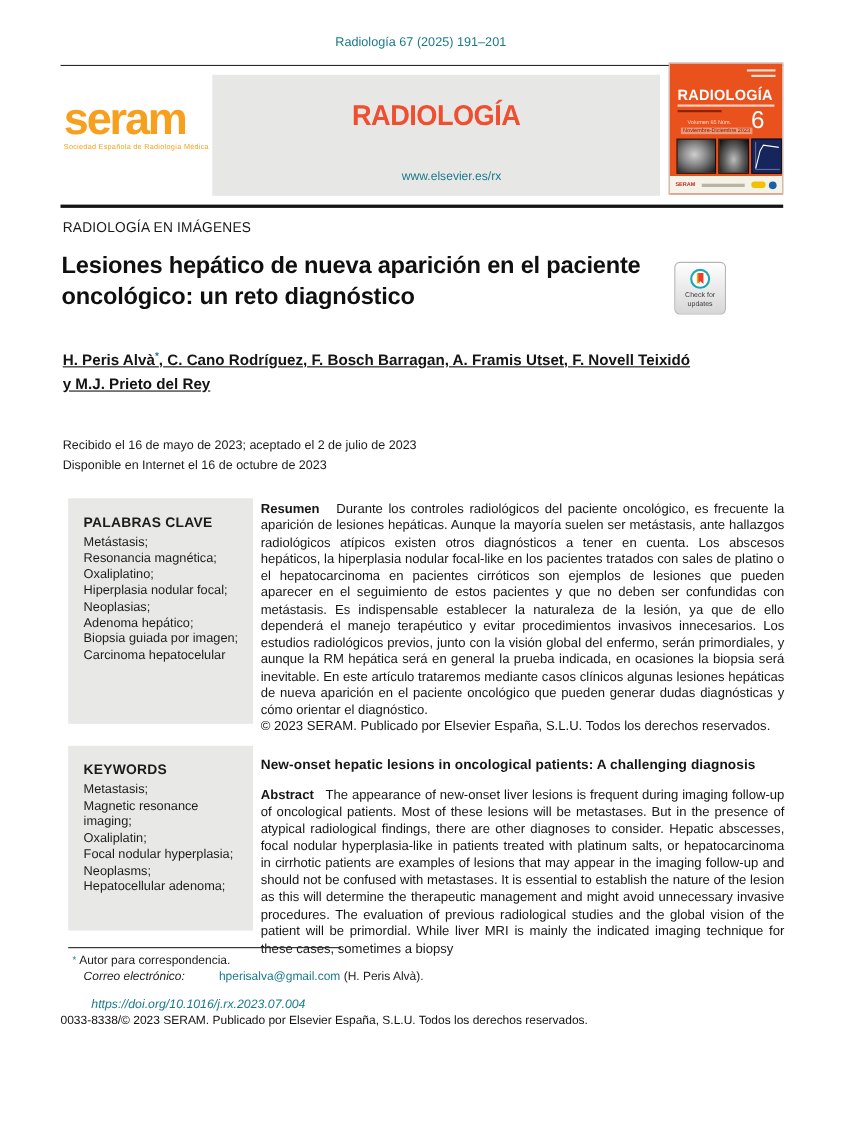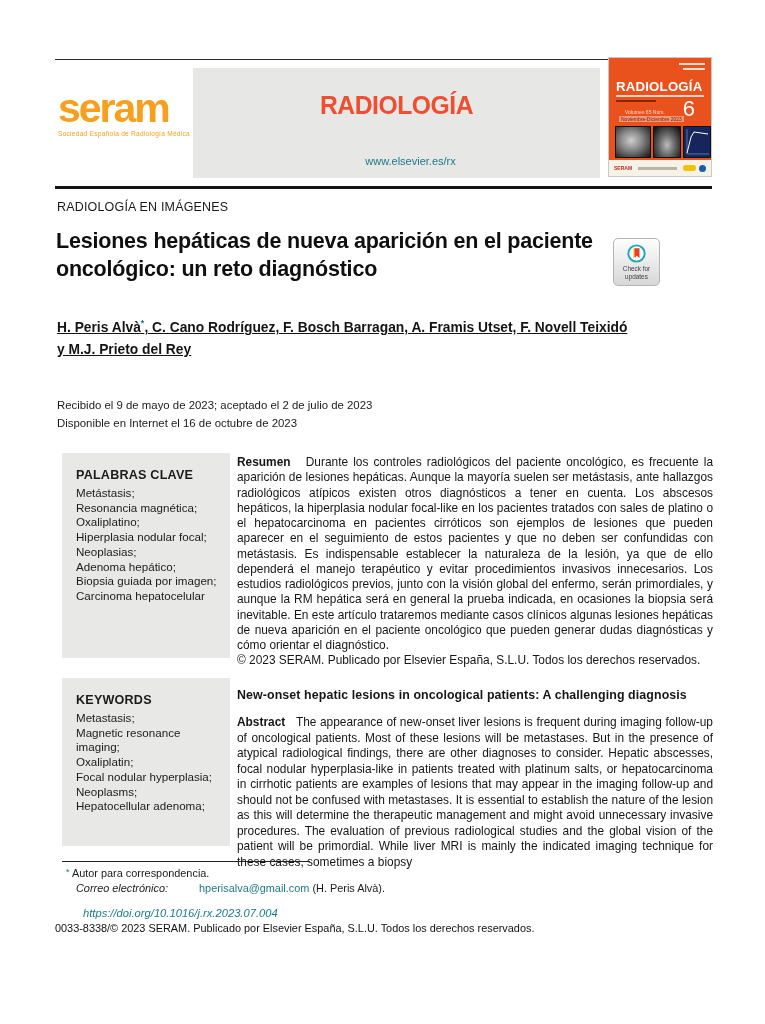--- a/index.html
+++ b/index.html
@@ -94,20 +94,21 @@
   .fn2 .em-label { font-style:italic; }
   .link { color:#1b7a8a; text-decoration:none; cursor:pointer;padding-left:28px; }
   .doi { position:absolute; left:55px; top:907px; font-size:11.2px;font-style:italic; }
   .issn { position:absolute; left:55px; top:922px; font-size:10.9px; color:#111; }
 </style>
 </head>
 <body>
 
 <div class="page">
 
+  <div class="citation">Radiología 67 (2025) 191–201</div>
   <div class="rule-thin"></div>
 
   <div class="seram-logo">
     <div class="seram-word">seram</div>
     <div class="seram-tag">Sociedad Española de Radiología Médica</div>
   </div>
 
   <div class="journal-box">
     <div class="journal-title">RADIOLOGÍA</div>
     <a class="journal-url link">www.elsevier.es/rx</a>
@@ -137,42 +138,42 @@
       <span class="strip-seram">SERAM</span>
       <span class="strip-text"></span>
       <span class="strip-pill"></span>
       <span class="strip-dot"></span>
     </div>
   </div>
 
   <div class="rule-thick"></div>
 
   <div class="section-label">RADIOLOGÍA EN IMÁGENES</div>
-  <h1 class="art-title">Lesiones hepáticas de nueva aparición en el paciente oncológico: un reto diagnóstico</h1>
+  <h1 class="art-title">Lesiones hepático de nueva aparición en el paciente oncológico: un reto diagnóstico</h1>
 
   <div class="check-badge">
     <svg width="19" height="19" viewBox="0 0 24 24">
       <circle cx="12" cy="12" r="10.3" fill="#ffffff" stroke="#18a7b5" stroke-width="2.4"></circle>
       <path d="M8.2 5.3h3v12.5l-1.5-1.3-1.5 1.3z" fill="#f6a01e"></path>
       <path d="M10 5.3h5.8v12.5l-3.6-3.1-2.2 1.9z" fill="#e8402a"></path>
     </svg>
     <div class="check-text">
       <div>Check for</div>
       <div>updates</div>
     </div>
   </div>
 
   <div class="authors">
     <span>H. Peris Alvà</span><sup>*</sup><span>, C. Cano Rodríguez, F. Bosch Barragan, A. Framis Utset, F. Novell Teixidó</span><br>
     <span>y M.J. Prieto del Rey</span>
   </div>
 
 
   <div class="dates">
-    <div>Recibido el 9 de mayo de 2023; aceptado el 2 de julio de 2023</div>
+    <div>Recibido el 16 de mayo de 2023; aceptado el 2 de julio de 2023</div>
     <div>Disponible en Internet el 16 de octubre de 2023</div>
   </div>
 
   <div class="kw-box es">
     <div class="kw-head">PALABRAS CLAVE</div>
     <div>
         <div class="kw-item">Metástasis;</div>
         <div class="kw-item">Resonancia magnética;</div>
         <div class="kw-item">Oxaliplatino;</div>
         <div class="kw-item">Hiperplasia nodular focal;</div>

